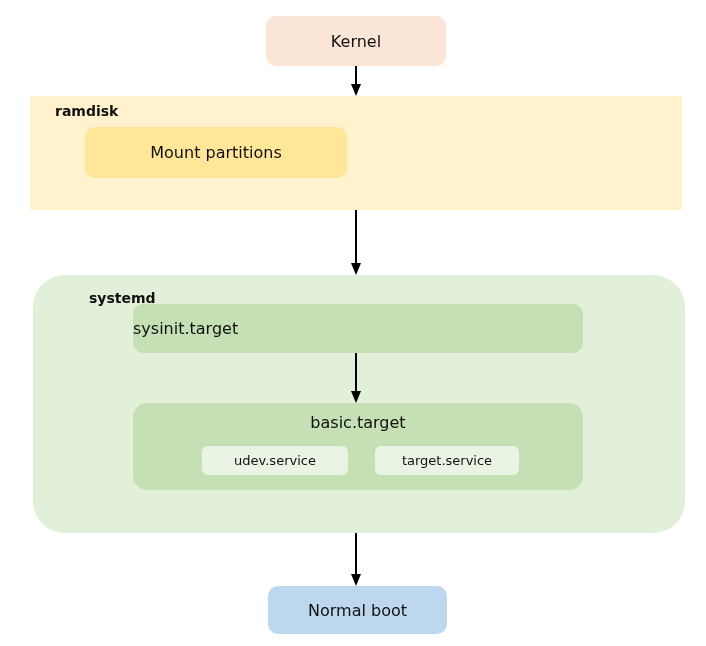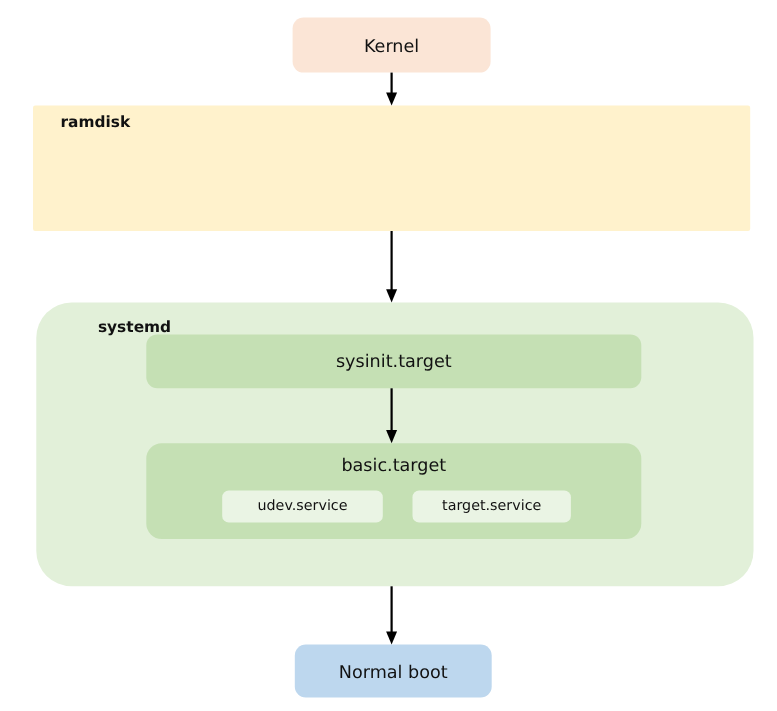--- a/index.html
+++ b/index.html
@@ -79,21 +79,21 @@
   .target-box {
     position: absolute;
     background: var(--target-bg);
     font-size: 16px;
   }
   .sysinit-box {
     left: 100px; top: 29px; width: 450px; height: 49px;
     border-radius: 10px;
     display: flex;
     align-items: center;
-    justify-content: center;
+    justify-content: flex-start;
   }
   .basic-box {
     left: 100px; top: 128px; width: 450px; height: 87px;
     border-radius: 14px;
   }
   .basic-title {
     position: absolute;
     left: 0; top: 10px; width: 100%;
     text-align: center;
     font-size: 16px;
@@ -142,20 +142,23 @@
 <body>
 
 <div class="canvas">
 
   <div class="node kernel-node">
     <span class="label-text">Kernel</span>
   </div>
 
   <div class="group group-ramdisk">
     <span class="group-label">ramdisk</span>
+    <div class="step-box step-mount">
+      <span class="label-text">Mount partitions</span>
+    </div>
   </div>
 
   <div class="group group-systemd">
     <span class="group-label">systemd</span>
     <div class="target-box sysinit-box">
       <span class="label-text">sysinit.target</span>
     </div>
     <div class="target-box basic-box">
       <div class="basic-title">basic.target</div>
       <div class="service-box service-udev">

